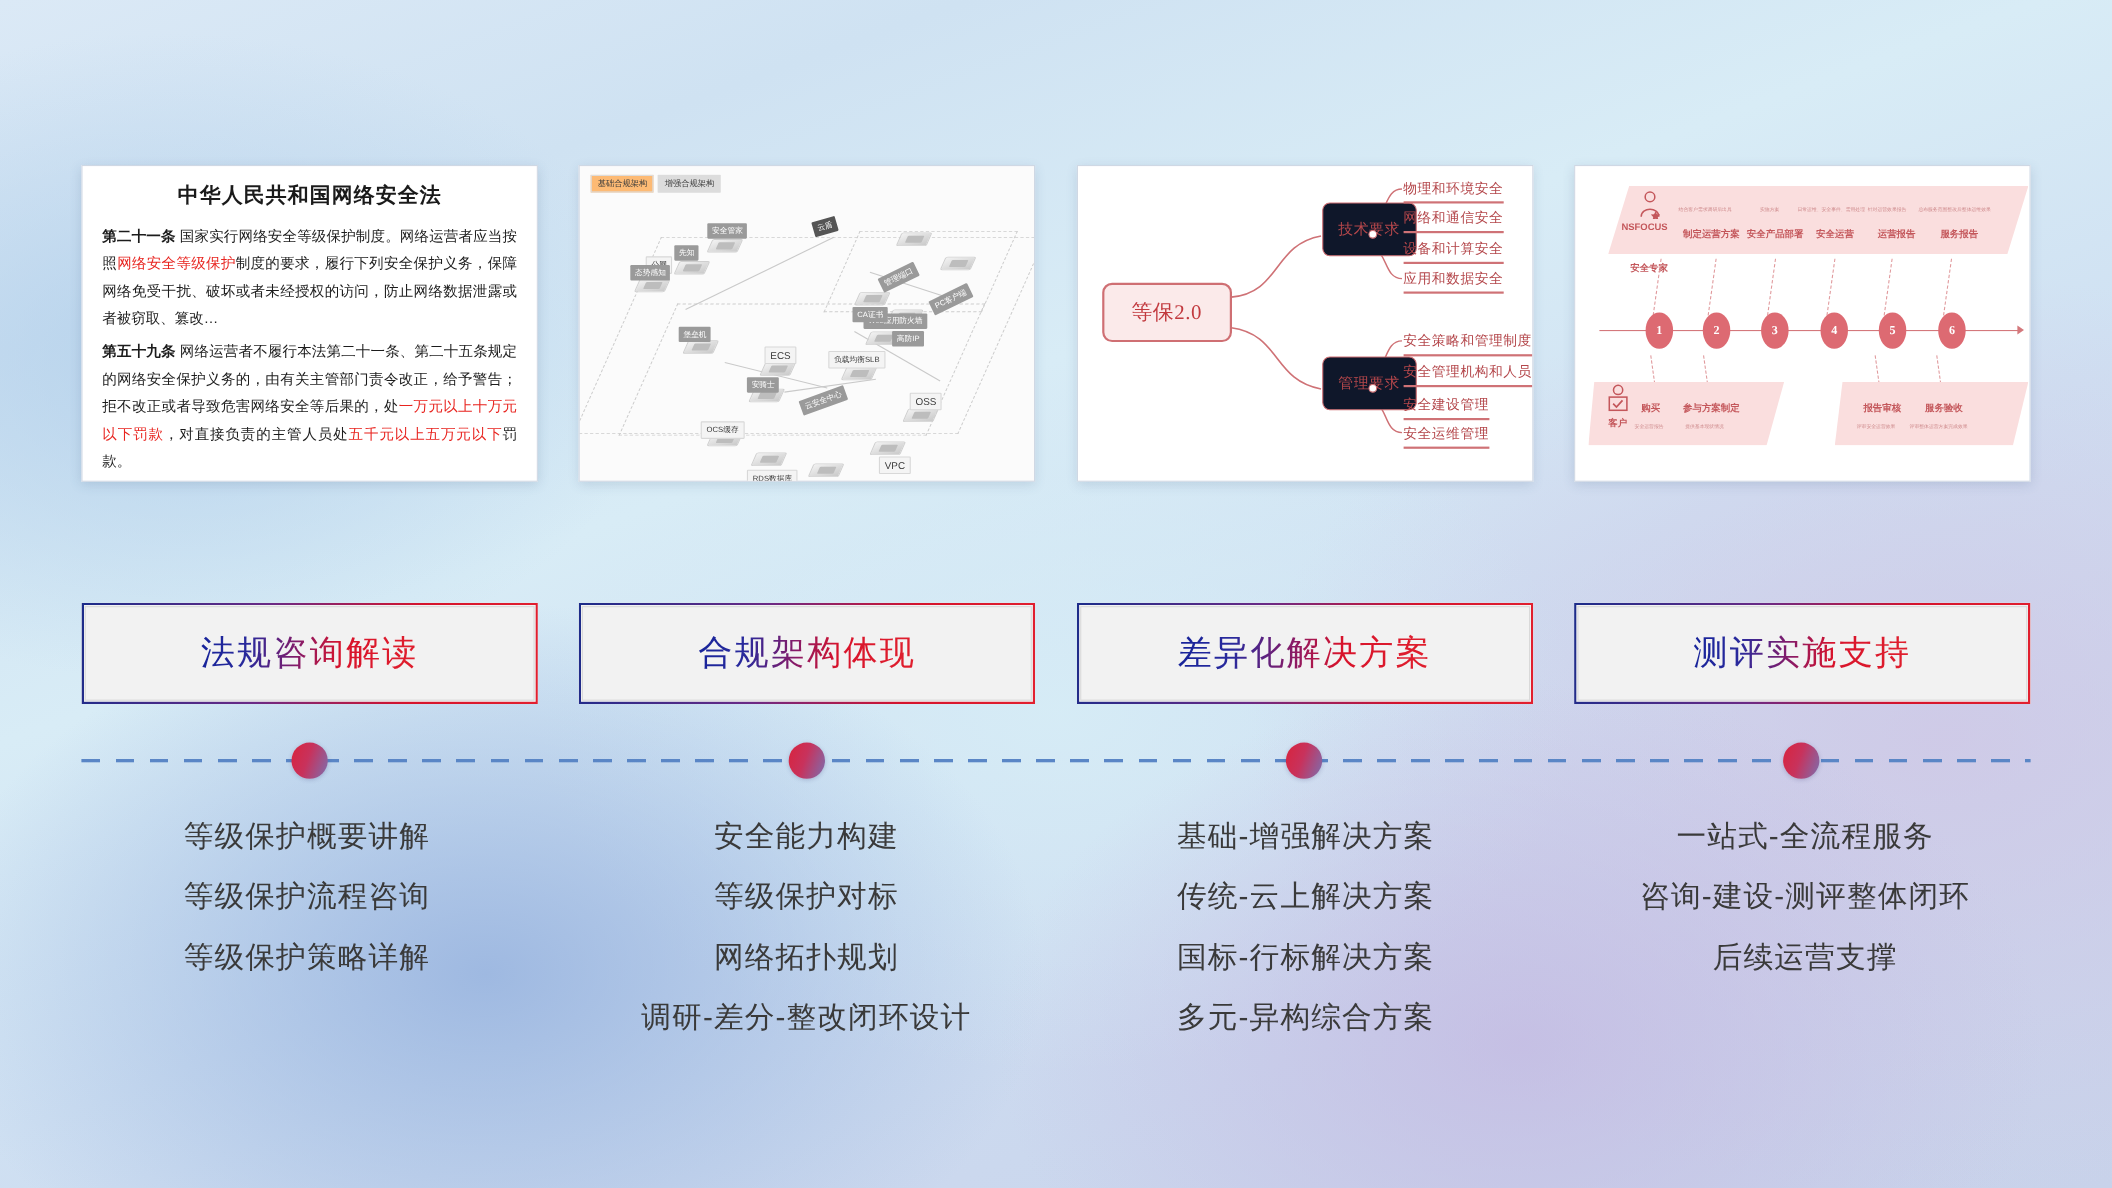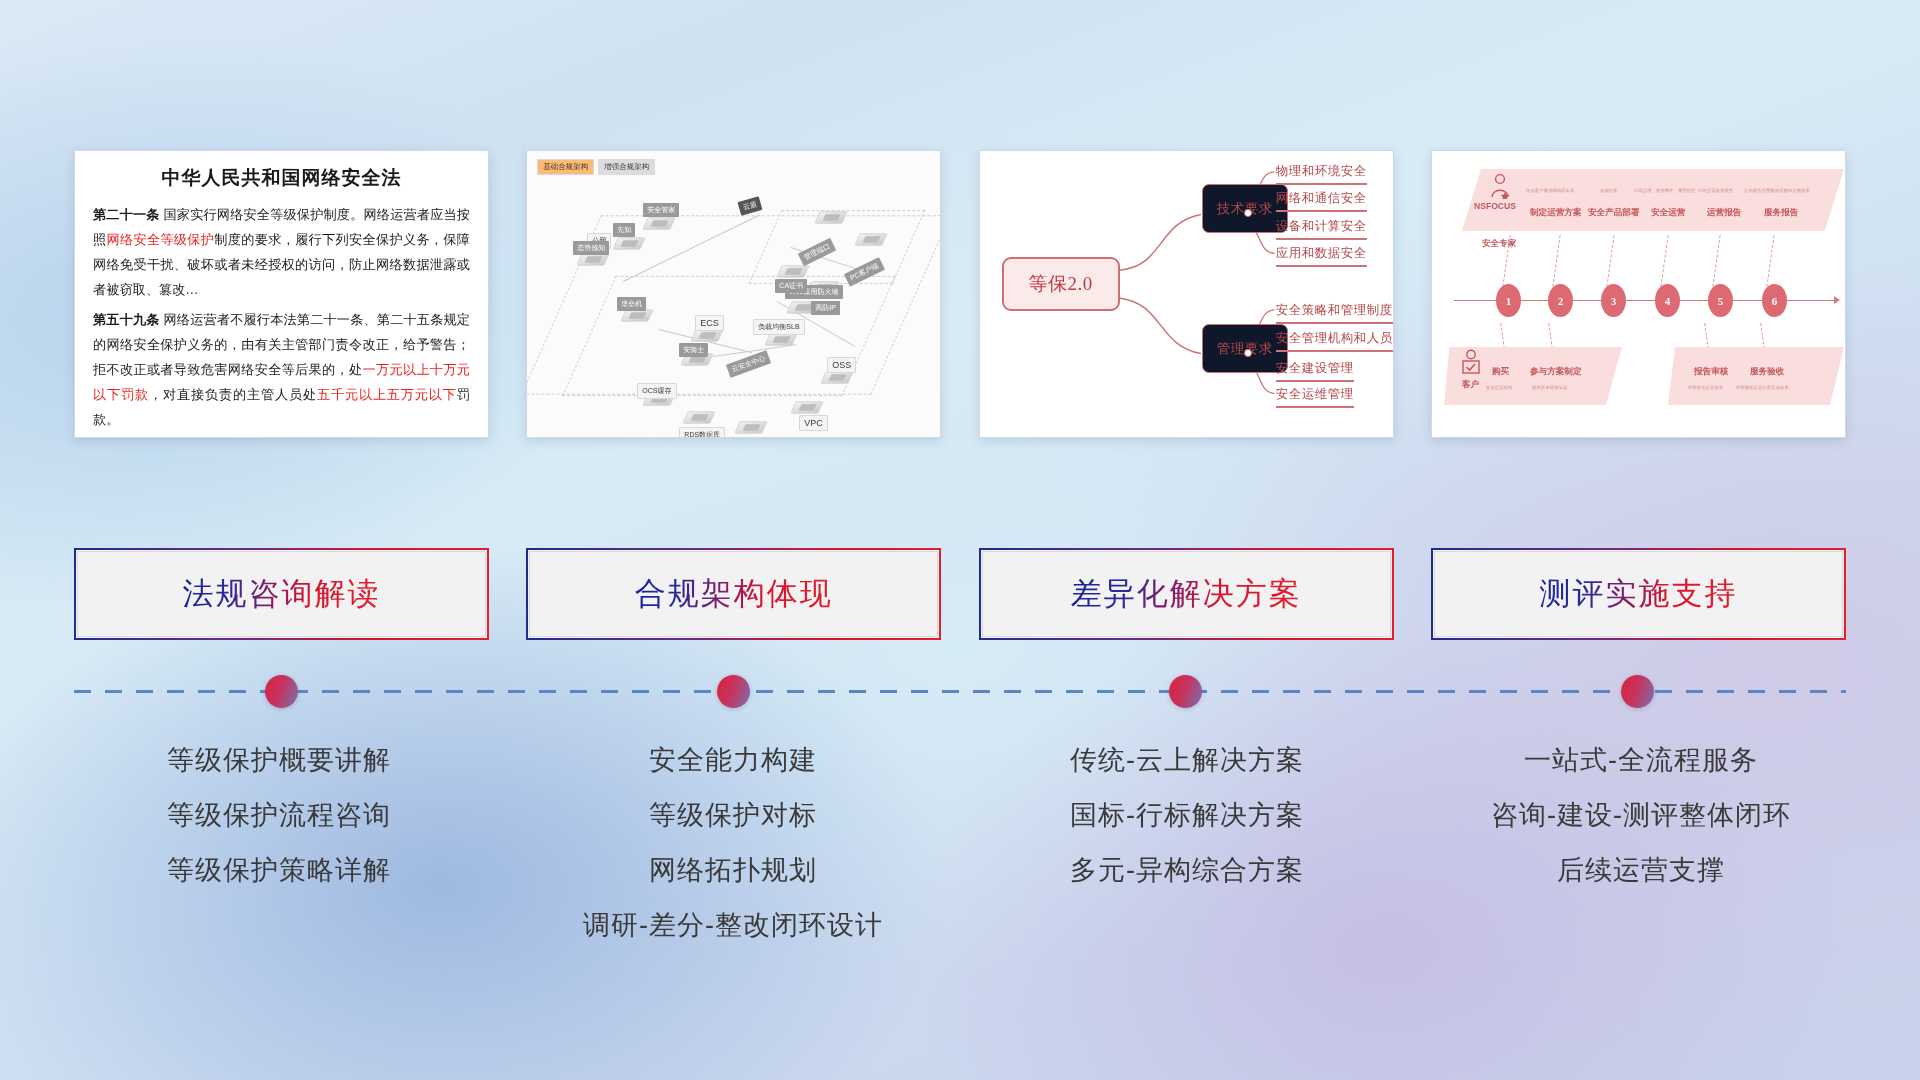--- a/index.html
+++ b/index.html
@@ -439,20 +439,21 @@
   </div>
 
   <div class="col">
     <div class="col-item">安全能力构建</div>
     <div class="col-item">等级保护对标</div>
     <div class="col-item">网络拓扑规划</div>
     <div class="col-item">调研-差分-整改闭环设计</div>
   </div>
 
   <div class="col">
+    <div class="col-item">基础-增强解决方案</div>
     <div class="col-item">传统-云上解决方案</div>
     <div class="col-item">国标-行标解决方案</div>
     <div class="col-item">多元-异构综合方案</div>
   </div>
 
   <div class="col">
     <div class="col-item">一站式-全流程服务</div>
     <div class="col-item">咨询-建设-测评整体闭环</div>
     <div class="col-item">后续运营支撑</div>
   </div>

